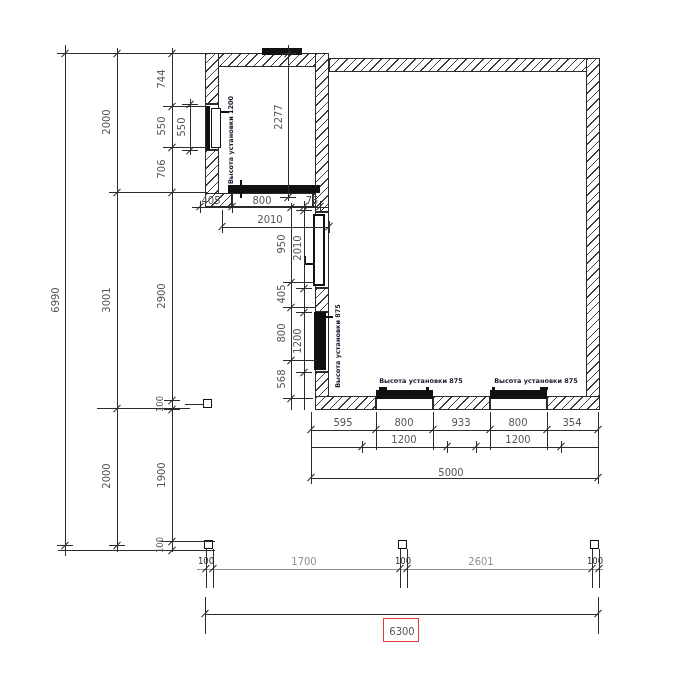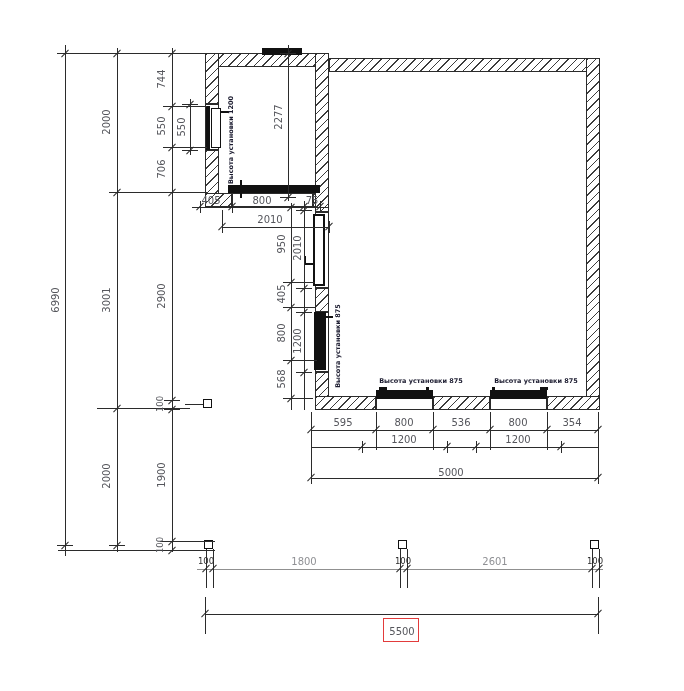--- a/index.html
+++ b/index.html
@@ -206,31 +206,31 @@
   <span class="el vl" style="left:297px;top:341px">1200</span>
   <span class="el vl ann" style="left:231px;top:140px">Высота установки 1200</span>
   <span class="el vl ann" style="left:338px;top:346px">Высота установки 875</span>
 
   <span class="el hl" style="left:211px;top:200px">405</span>
   <span class="el hl" style="left:262px;top:200px">800</span>
   <span class="el hl" style="left:312px;top:200px">75</span>
   <span class="el hl" style="left:270px;top:219px">2010</span>
   <span class="el hl" style="left:343px;top:422px">595</span>
   <span class="el hl" style="left:404px;top:422px">800</span>
-  <span class="el hl" style="left:461px;top:422px">536</span>
+  <span class="el hl" style="left:461px;top:422px">933</span>
   <span class="el hl" style="left:518px;top:422px">800</span>
   <span class="el hl" style="left:572px;top:422px">354</span>
   <span class="el hl" style="left:404px;top:439px">1200</span>
   <span class="el hl" style="left:518px;top:439px">1200</span>
   <span class="el hl" style="left:451px;top:472px">5000</span>
   <span class="el hl sm dark" style="left:206px;top:561px">100</span>
-  <span class="el hl light" style="left:304px;top:561px">1800</span>
+  <span class="el hl light" style="left:304px;top:561px">1700</span>
   <span class="el hl sm dark" style="left:403px;top:561px">100</span>
-  <span class="el hl light" style="left:495px;top:561px">2601</span>
+  <span class="el hl light" style="left:481px;top:561px">2601</span>
   <span class="el hl sm dark" style="left:595px;top:561px">100</span>
   <span class="el hl ann" style="left:421px;top:381px">Высота установки 875</span>
   <span class="el hl ann" style="left:536px;top:381px">Высота установки 875</span>
 
   <div class="el redbox" style="left:383px;top:618px;width:36px;height:24px">
-    <span class="el hl" style="left:18px;top:12px">5500</span>
+    <span class="el hl" style="left:18px;top:12px">6300</span>
   </div>
 
 </div>
 
 </body></html>

